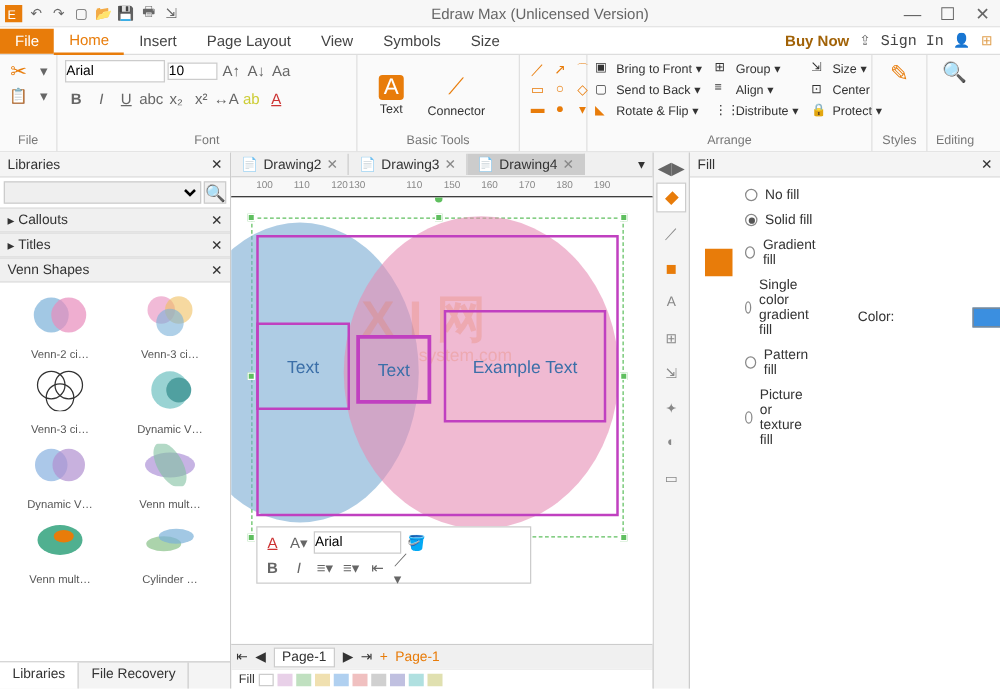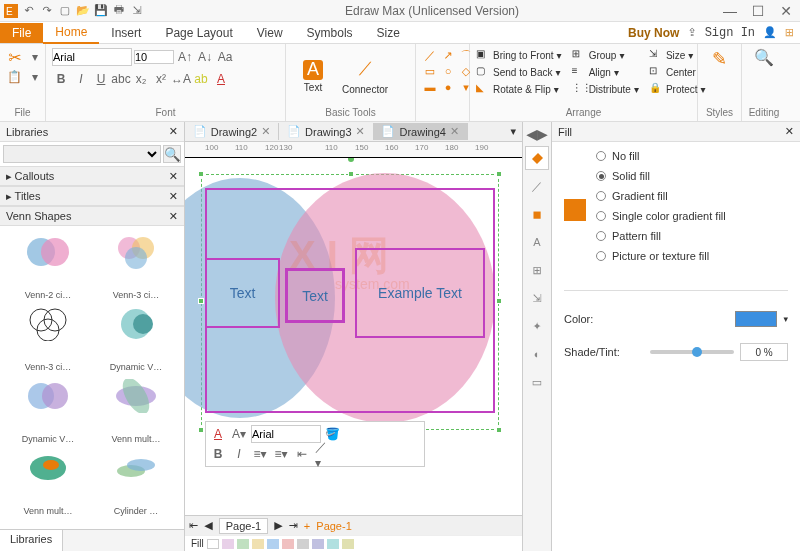--- a/index.html
+++ b/index.html
@@ -37,21 +37,21 @@
 .main { display: flex; height: 429px; }
 .left-panel { width: 185px; border-right: 1px solid #ccc; display: flex; flex-direction: column; background: #fff; }
 .panel-header { height: 20px; display: flex; align-items: center; padding: 0 6px; background: #f4f4f4; border-bottom: 1px solid #ddd; font-size: 11px; }
 .panel-header .close { margin-left: auto; cursor: pointer; }
 .search-row { padding: 3px; display: flex; gap: 2px; }
 .search-input { flex: 1; height: 18px; border: 1px solid #ccc; font-size: 11px; }
 .search-btn { width: 18px; height: 18px; border: 1px solid #ccc; background: #f0f0f0; cursor: pointer; }
 .accordion-header { height: 20px; background: #f0f0f0; border-top: 1px solid #ddd; border-bottom: 1px solid #ddd; display: flex; align-items: center; padding: 0 6px; font-size: 11px; cursor: pointer; }
 .accordion-header .chev { margin-left: auto; }
 .shapes-grid { display: grid; grid-template-columns: 1fr 1fr; gap: 4px; padding: 6px; overflow-y: auto; }
-.shape-item { display: flex; flex-direction: column; align-items: center; gap: 18px; cursor: pointer; }
+.shape-item { display: flex; flex-direction: column; align-items: center; gap: 6px; cursor: pointer; }
 .shape-thumb { width: 50px; height: 40px; display: flex; align-items: center; justify-content: center; }
 .shape-label { font-size: 9px; color: #555; white-space: nowrap; overflow: hidden; text-overflow: ellipsis; width: 60px; text-align: center; }
 .left-tabs { margin-top: auto; height: 22px; display: flex; border-top: 1px solid #ccc; background: #f4f4f4; }
 .left-tab { padding: 3px 10px; font-size: 11px; cursor: pointer; border-right: 1px solid #ccc; }
 .left-tab.active { background: #fff; }
 .center { flex: 1; display: flex; flex-direction: column; }
 .doc-tabs { height: 20px; background: #f0f0f0; display: flex; align-items: center; border-bottom: 1px solid #ccc; }
 .doc-tab { padding: 2px 8px; font-size: 11px; display: flex; align-items: center; gap: 4px; cursor: pointer; border-right: 1px solid #ccc; }
 .doc-tab.active { background: #ccc; }
 .doc-tab .x { color: #888; cursor: pointer; }
@@ -68,21 +68,21 @@
 .watermark-sub { position: absolute; color: rgba(230,120,80,0.25); font-size: 14px; left: 130px; top: 108px; pointer-events: none; }
 .mini-toolbar { position: absolute; bottom: 48px; left: 20px; width: 220px; background: #fff; border: 1px solid #ccc; padding: 3px; display: flex; flex-direction: column; gap: 2px; }
 .mini-row { display: flex; gap: 3px; align-items: center; }
 .page-tabs { height: 20px; display: flex; align-items: center; background: #f0f0f0; border-top: 1px solid #ccc; font-size: 11px; padding: 0 4px; gap: 6px; }
 .fill-swatches { height: 16px; display: flex; align-items: center; gap: 3px; padding: 0 6px; border-top: 1px solid #eee; font-size: 10px; }
 .sw { width: 12px; height: 10px; }
 .vtoolbar { width: 30px; background: #f4f4f4; border-left: 1px solid #ccc; border-right: 1px solid #ccc; display: flex; flex-direction: column; align-items: center; padding-top: 4px; gap: 4px; }
 .vt-btn { width: 24px; height: 24px; display: flex; align-items: center; justify-content: center; cursor: pointer; color: #888; }
 .vt-btn.active { background: #fff; border: 1px solid #ccc; color: #e87c0a; }
 .right-panel { width: 248px; background: #fff; display: flex; flex-direction: column; }
-.fill-options { padding: 8px 12px; display: flex; flex-direction: column; gap: 16px; font-size: 11px; }
+.fill-options { padding: 8px 12px; display: flex; flex-direction: row; gap: 16px; font-size: 11px; }
 .radio-row { display: flex; align-items: center; gap: 6px; cursor: pointer; }
 .radio { width: 10px; height: 10px; border: 1px solid #888; border-radius: 50%; display: flex; align-items: center; justify-content: center; }
 .radio.checked::after { content: ''; width: 5px; height: 5px; background: #555; border-radius: 50%; }
 .divider { height: 1px; background: #ddd; margin: 4px 0; }
 .prop-row { display: flex; align-items: center; gap: 6px; }
 .prop-label { width: 80px; }
 .slider { flex: 1; height: 4px; background: #ccc; position: relative; border-radius: 2px; }
 .slider-thumb { position: absolute; width: 10px; height: 10px; background: #4aa0e0; border-radius: 50%; top: -3px; }
 .spinner { width: 48px; height: 18px; border: 1px solid #ccc; display: flex; align-items: center; justify-content: center; font-size: 10px; }
 .color-chip { width: 42px; height: 16px; background: #3b8fe0; border: 1px solid #888; cursor: pointer; }
@@ -330,20 +330,21 @@
             <svg width="50" height="34">
               <ellipse cx="20" cy="20" rx="14" ry="6" fill="#88c088" opacity="0.7"></ellipse>
               <ellipse cx="30" cy="14" rx="14" ry="6" fill="#7ab0d8" opacity="0.7"></ellipse>
             </svg>
           </div>
           <div class="shape-label">Cylinder …</div>
         </div>
     </div>
     <div class="left-tabs">
       <div class="left-tab active">Libraries</div>
+      <div class="left-tab">File Recovery</div>
     </div>
   </div>
 
   <div class="center">
     <div class="doc-tabs">
       <div class="doc-tab">
           <span>📄</span>
           <span>Drawing2</span>
           <span class="x">✕</span>
         </div>

